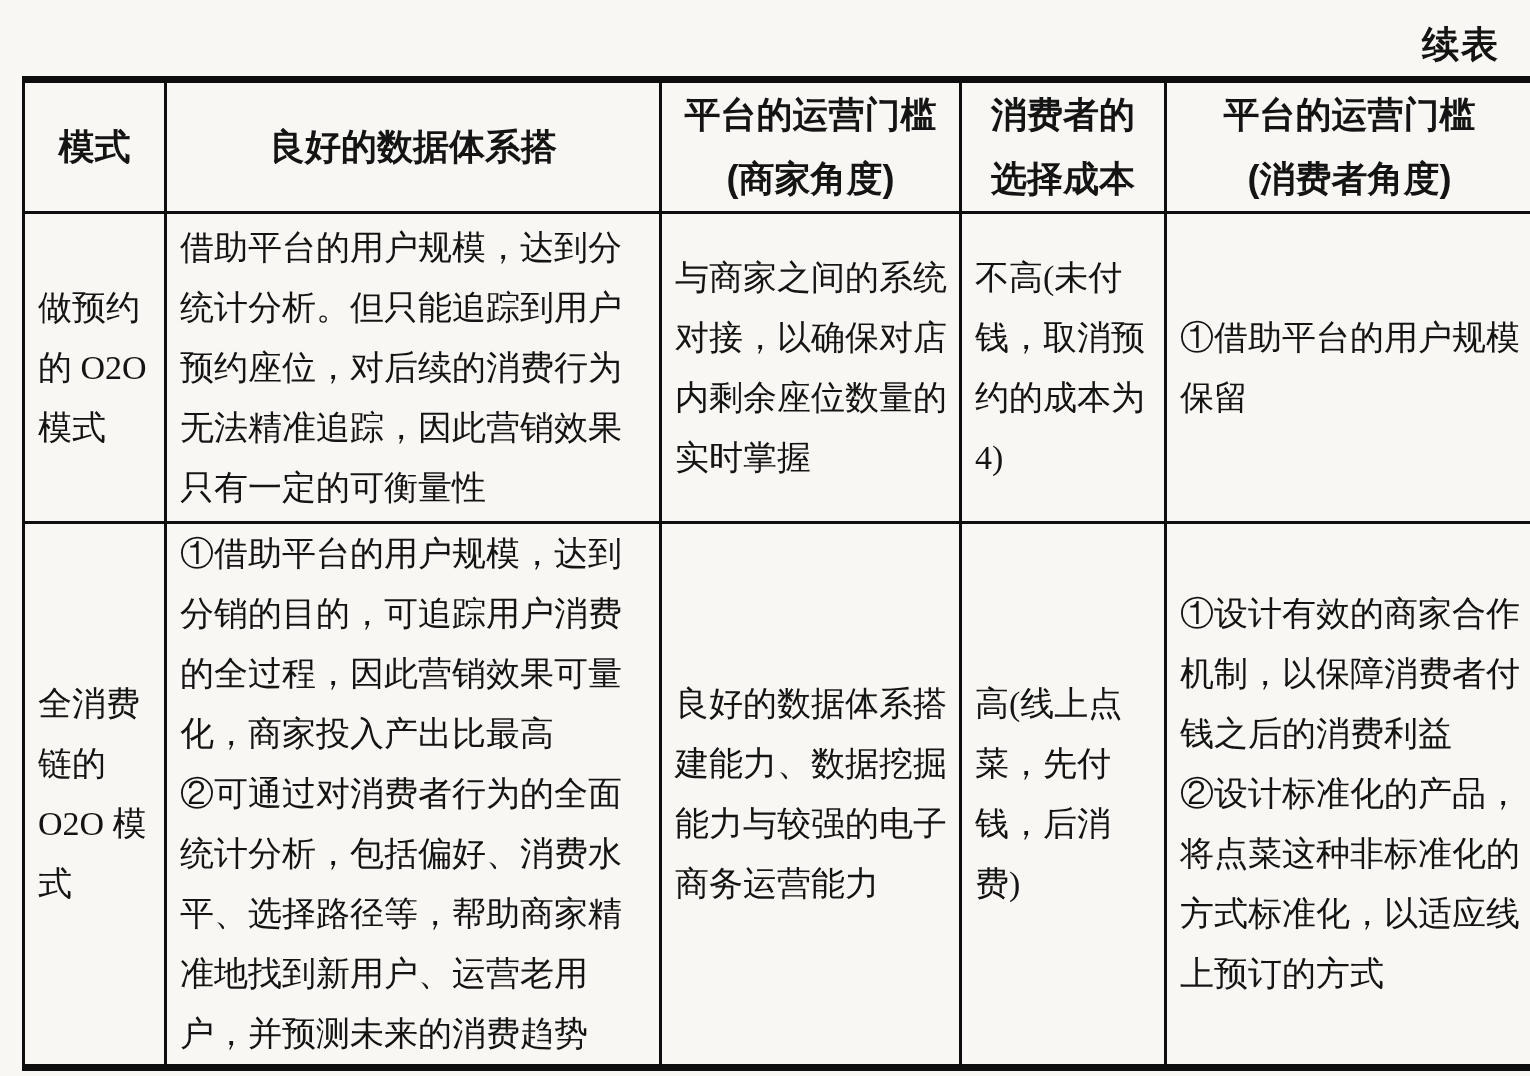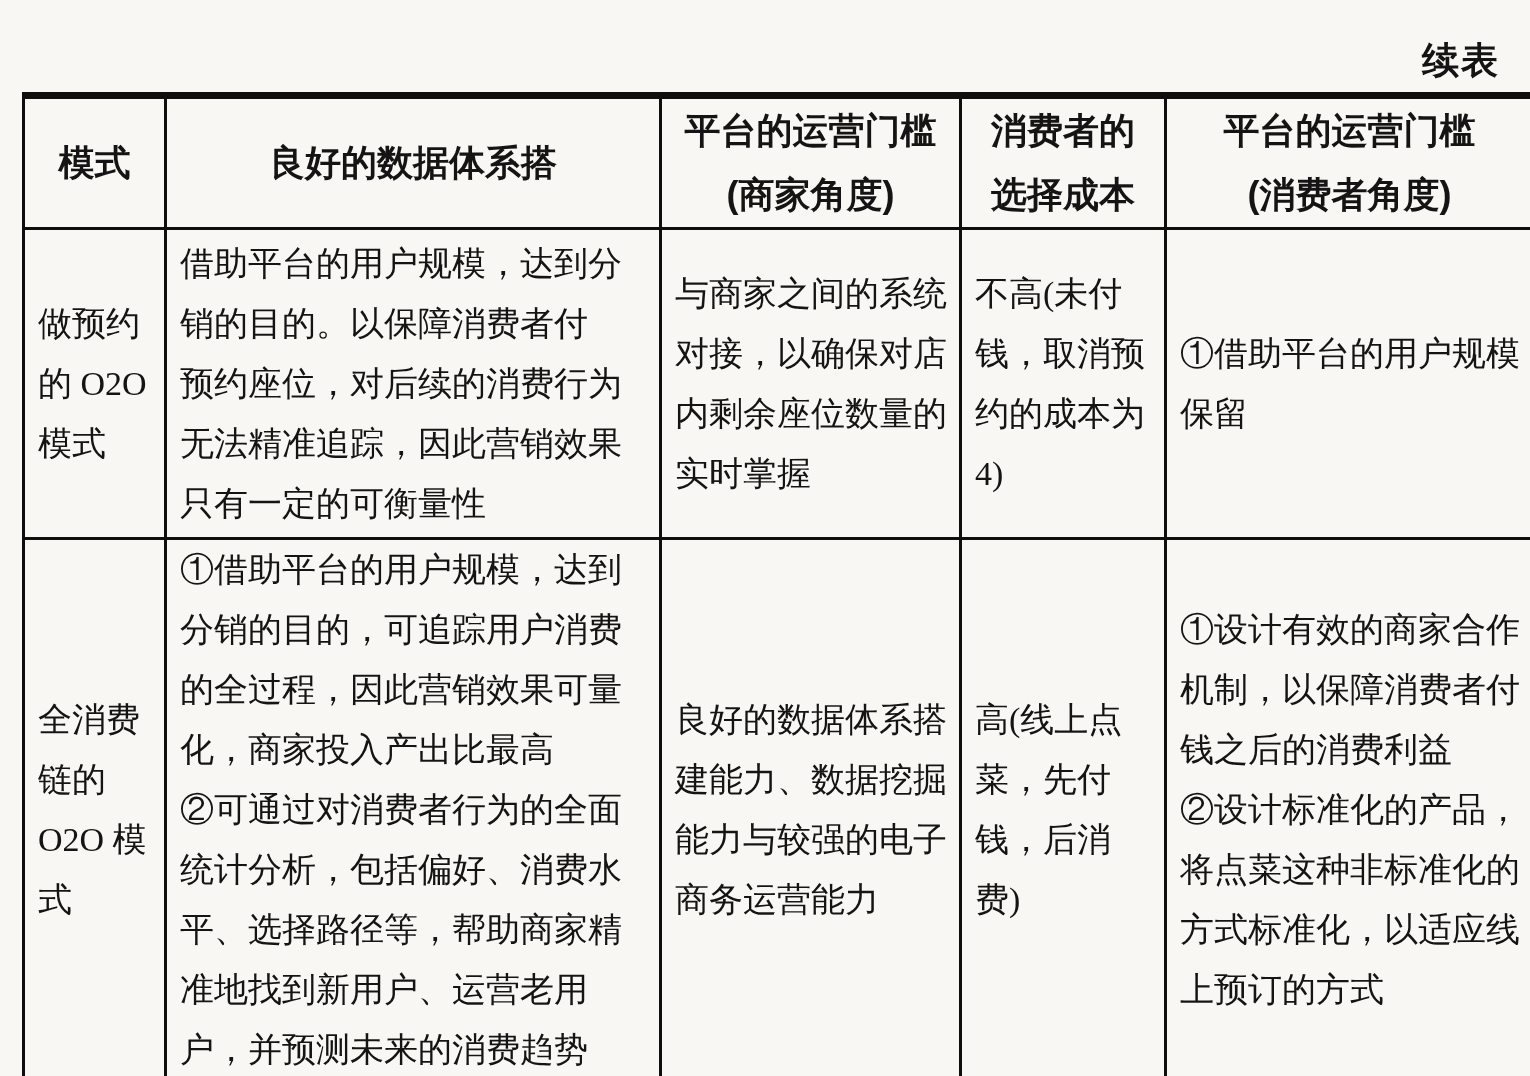--- a/index.html
+++ b/index.html
@@ -7,21 +7,21 @@
     padding: 0;
     background: #f9f7f3;
     color: #141414;
   }
   .page {
     position: relative;
     width: 1530px;
     height: 1076px;
     background: #f9f7f3;
     box-sizing: border-box;
-    padding-top: 40px;
+    padding-top: 24px;
     overflow: hidden;
   }
   .caption {
     text-align: right;
     padding-right: 30px;
     font: 700 37px/42px "Liberation Sans", "DejaVu Sans", sans-serif;
     letter-spacing: 2px;
     margin-bottom: 10px;
   }
   table.tbl {
@@ -84,21 +84,21 @@
         <th>平台的运营门槛
 (消费者角度)</th>
       </tr>
     </thead>
     <tbody>
       <tr class="r1">
         <td>做预约
 的 O2O
 模式</td>
         <td>借助平台的用户规模，达到分
-销的目的。以保障消费者付
+统计分析。但只能追踪到用户
 预约座位，对后续的消费行为
 无法精准追踪，因此营销效果
 只有一定的可衡量性</td>
         <td>与商家之间的系统
 对接，以确保对店
 内剩余座位数量的
 实时掌握</td>
         <td>不高(未付
 钱，取消预
 约的成本为

